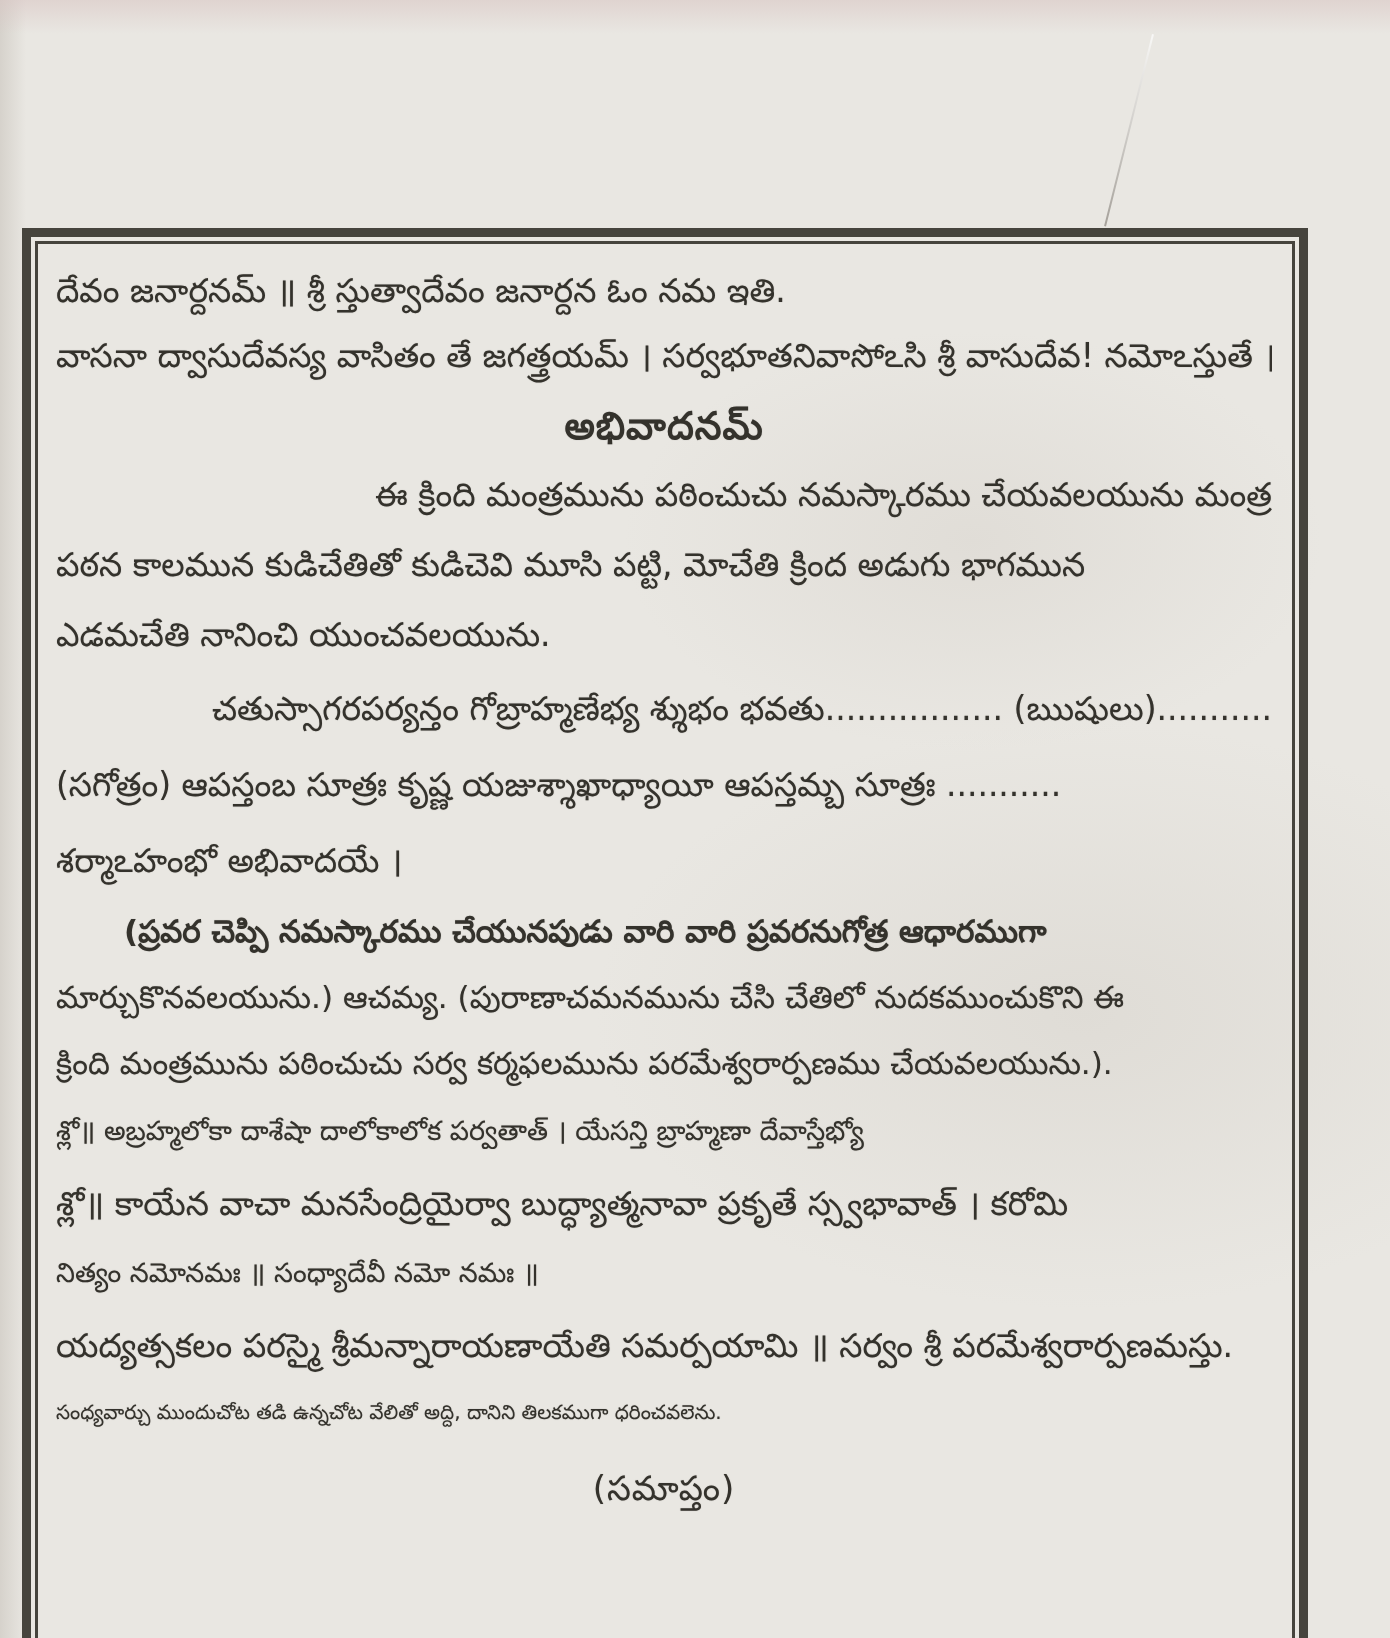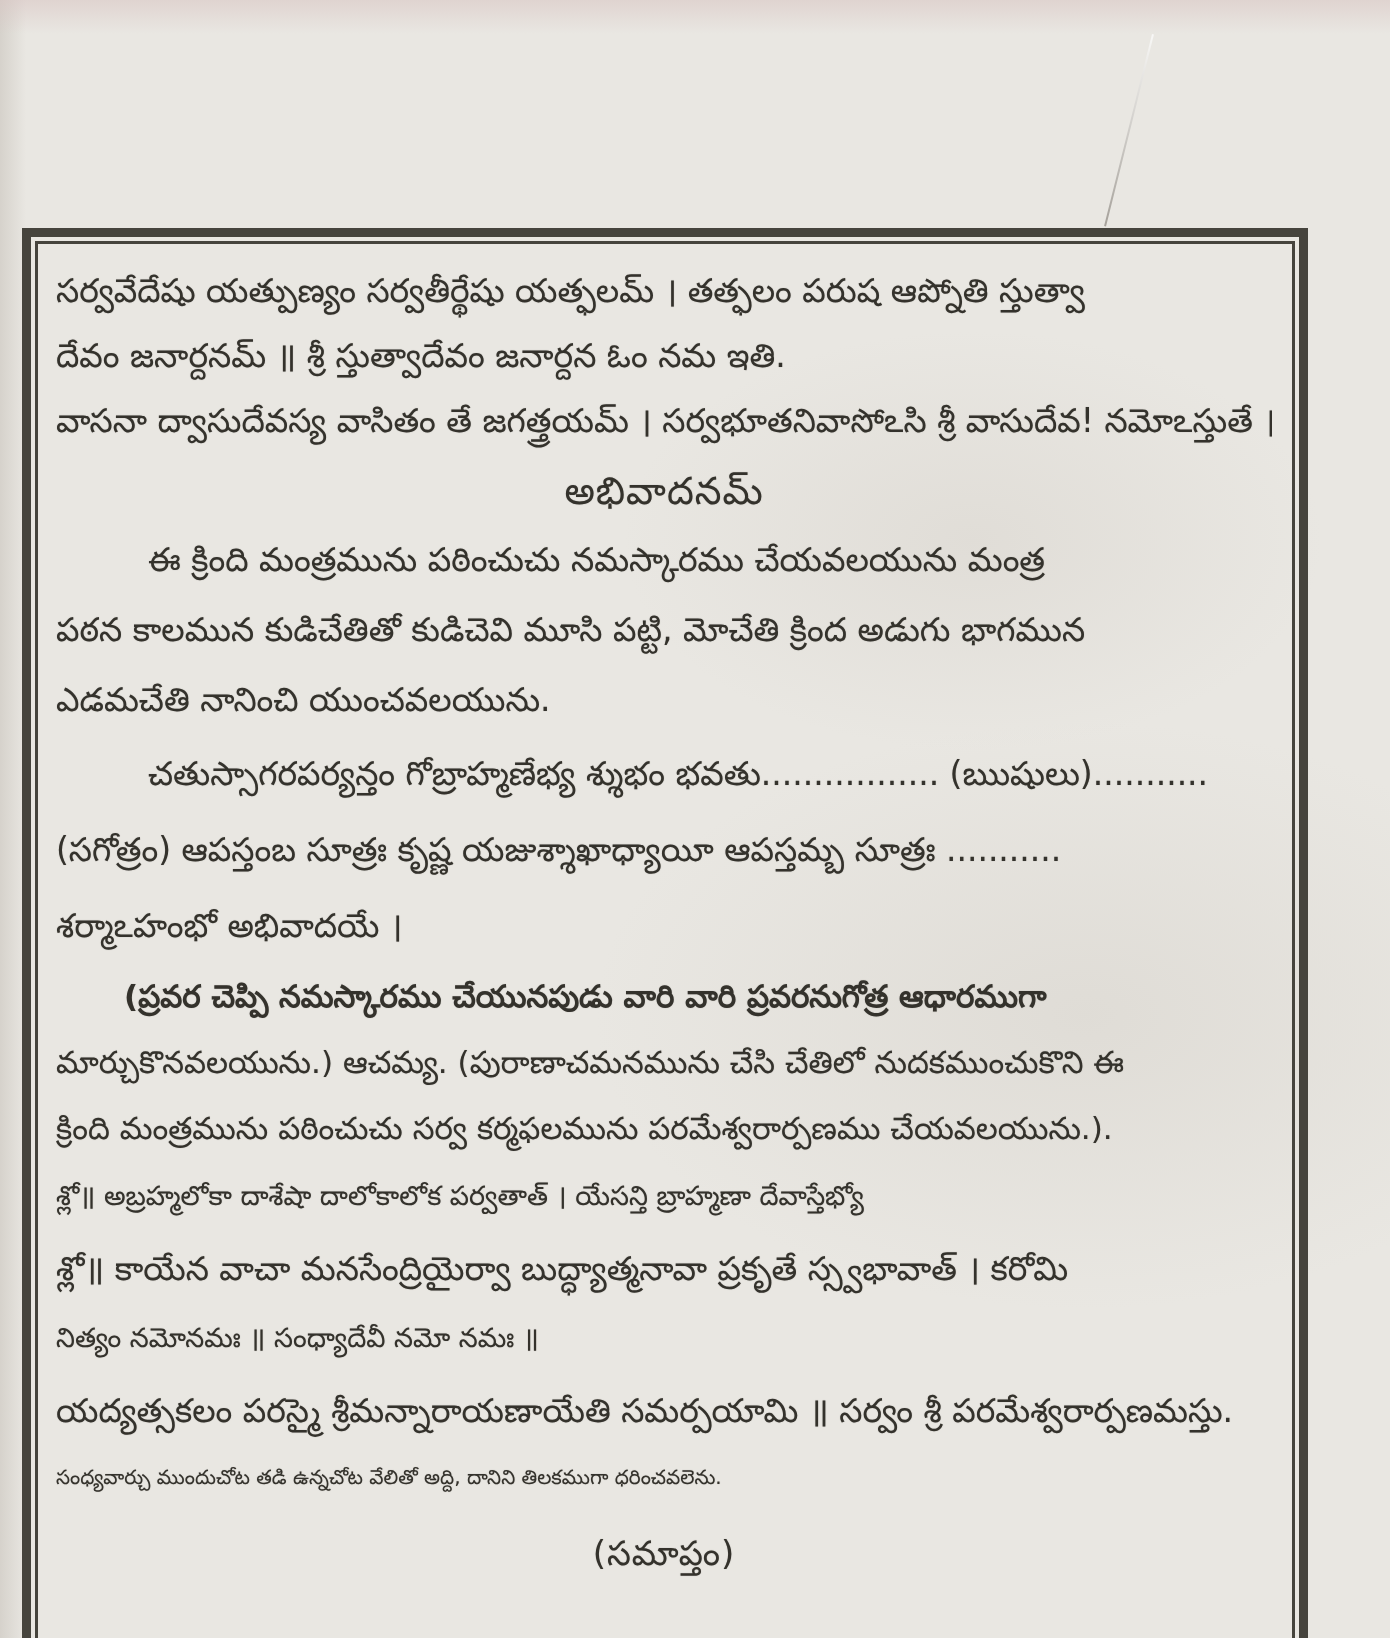--- a/index.html
+++ b/index.html
@@ -32,48 +32,47 @@
     height:100%;
     box-sizing:border-box;
     overflow:hidden;
   }
   .content{
     padding:14px 20px 0 18px;
   }
   .ln{white-space:nowrap;overflow:hidden;}
   .v{font-size:33px;line-height:65px;}
   .heading{
-    font-size:38px;font-weight:normal;text-align:center;
+    font-size:38px;font-weight:bold;text-align:center;
     line-height:60px;margin:8px 0 8px 0;
     letter-spacing:1px;
   }
   .p1{font-size:33px;line-height:62px;margin-top:8px;}
   .p2{font-size:33px;line-height:66px;margin-top:10px;}
   .p3{font-size:31px;line-height:58px;margin-top:8px;}
   .s1{font-size:27px;line-height:58px;margin-top:10px;}
   .s2{font-size:33px;line-height:60px;margin-top:14px;}
   .note{font-size:20px;line-height:56px;margin-top:8px;}
   .closing{
     font-size:34px;line-height:56px;margin-top:20px;
     text-align:center;letter-spacing:1px;
   }
-  .indent-lg{padding-left:92px;}
+  .indent-lg{padding-left:92px;text-align:right;}
   .indent-md{padding-left:68px;font-weight:bold;}
   .txt{text-shadow:0 0 1px rgba(52,50,44,.35);}
 </style>
 </head>
 <body>
 
 <div class="scratch"></div>
 
 <div class="frame">
   <div class="frame-inner">
     <div class="content">
 
-      <div class="ln v txt">సర్వవేదేషు యత్పుణ్యం సర్వతీర్థేషు యత్ఫలమ్ । తత్ఫలం పరుష ఆప్నోతి స్తుత్వా</div>
       <div class="ln v txt">దేవం జనార్దనమ్ ॥ శ్రీ స్తుత్వాదేవం జనార్దన ఓం నమ ఇతి.</div>
       <div class="ln v txt">వాసనా ద్వాసుదేవస్య వాసితం తే జగత్త్రయమ్ । సర్వభూతనివాసోఽసి శ్రీ వాసుదేవ! నమోఽస్తుతే ॥</div>
 
       <div class="heading txt">అభివాదనమ్</div>
 
       <div class="ln p1 indent-lg txt">ఈ క్రింది మంత్రమును పఠించుచు నమస్కారము చేయవలయును మంత్ర</div>
       <div class="ln p1 txt">పఠన కాలమున కుడిచేతితో కుడిచెవి మూసి పట్టి, మోచేతి క్రింద అడుగు భాగమున</div>
       <div class="ln p1 txt">ఎడమచేతి నానించి యుంచవలయును.</div>
 
       <div class="ln p2 indent-lg txt">చతుస్సాగరపర్యన్తం గోబ్రాహ్మణేభ్య శ్శుభం భవతు................. (ఋషులు)...........</div>

